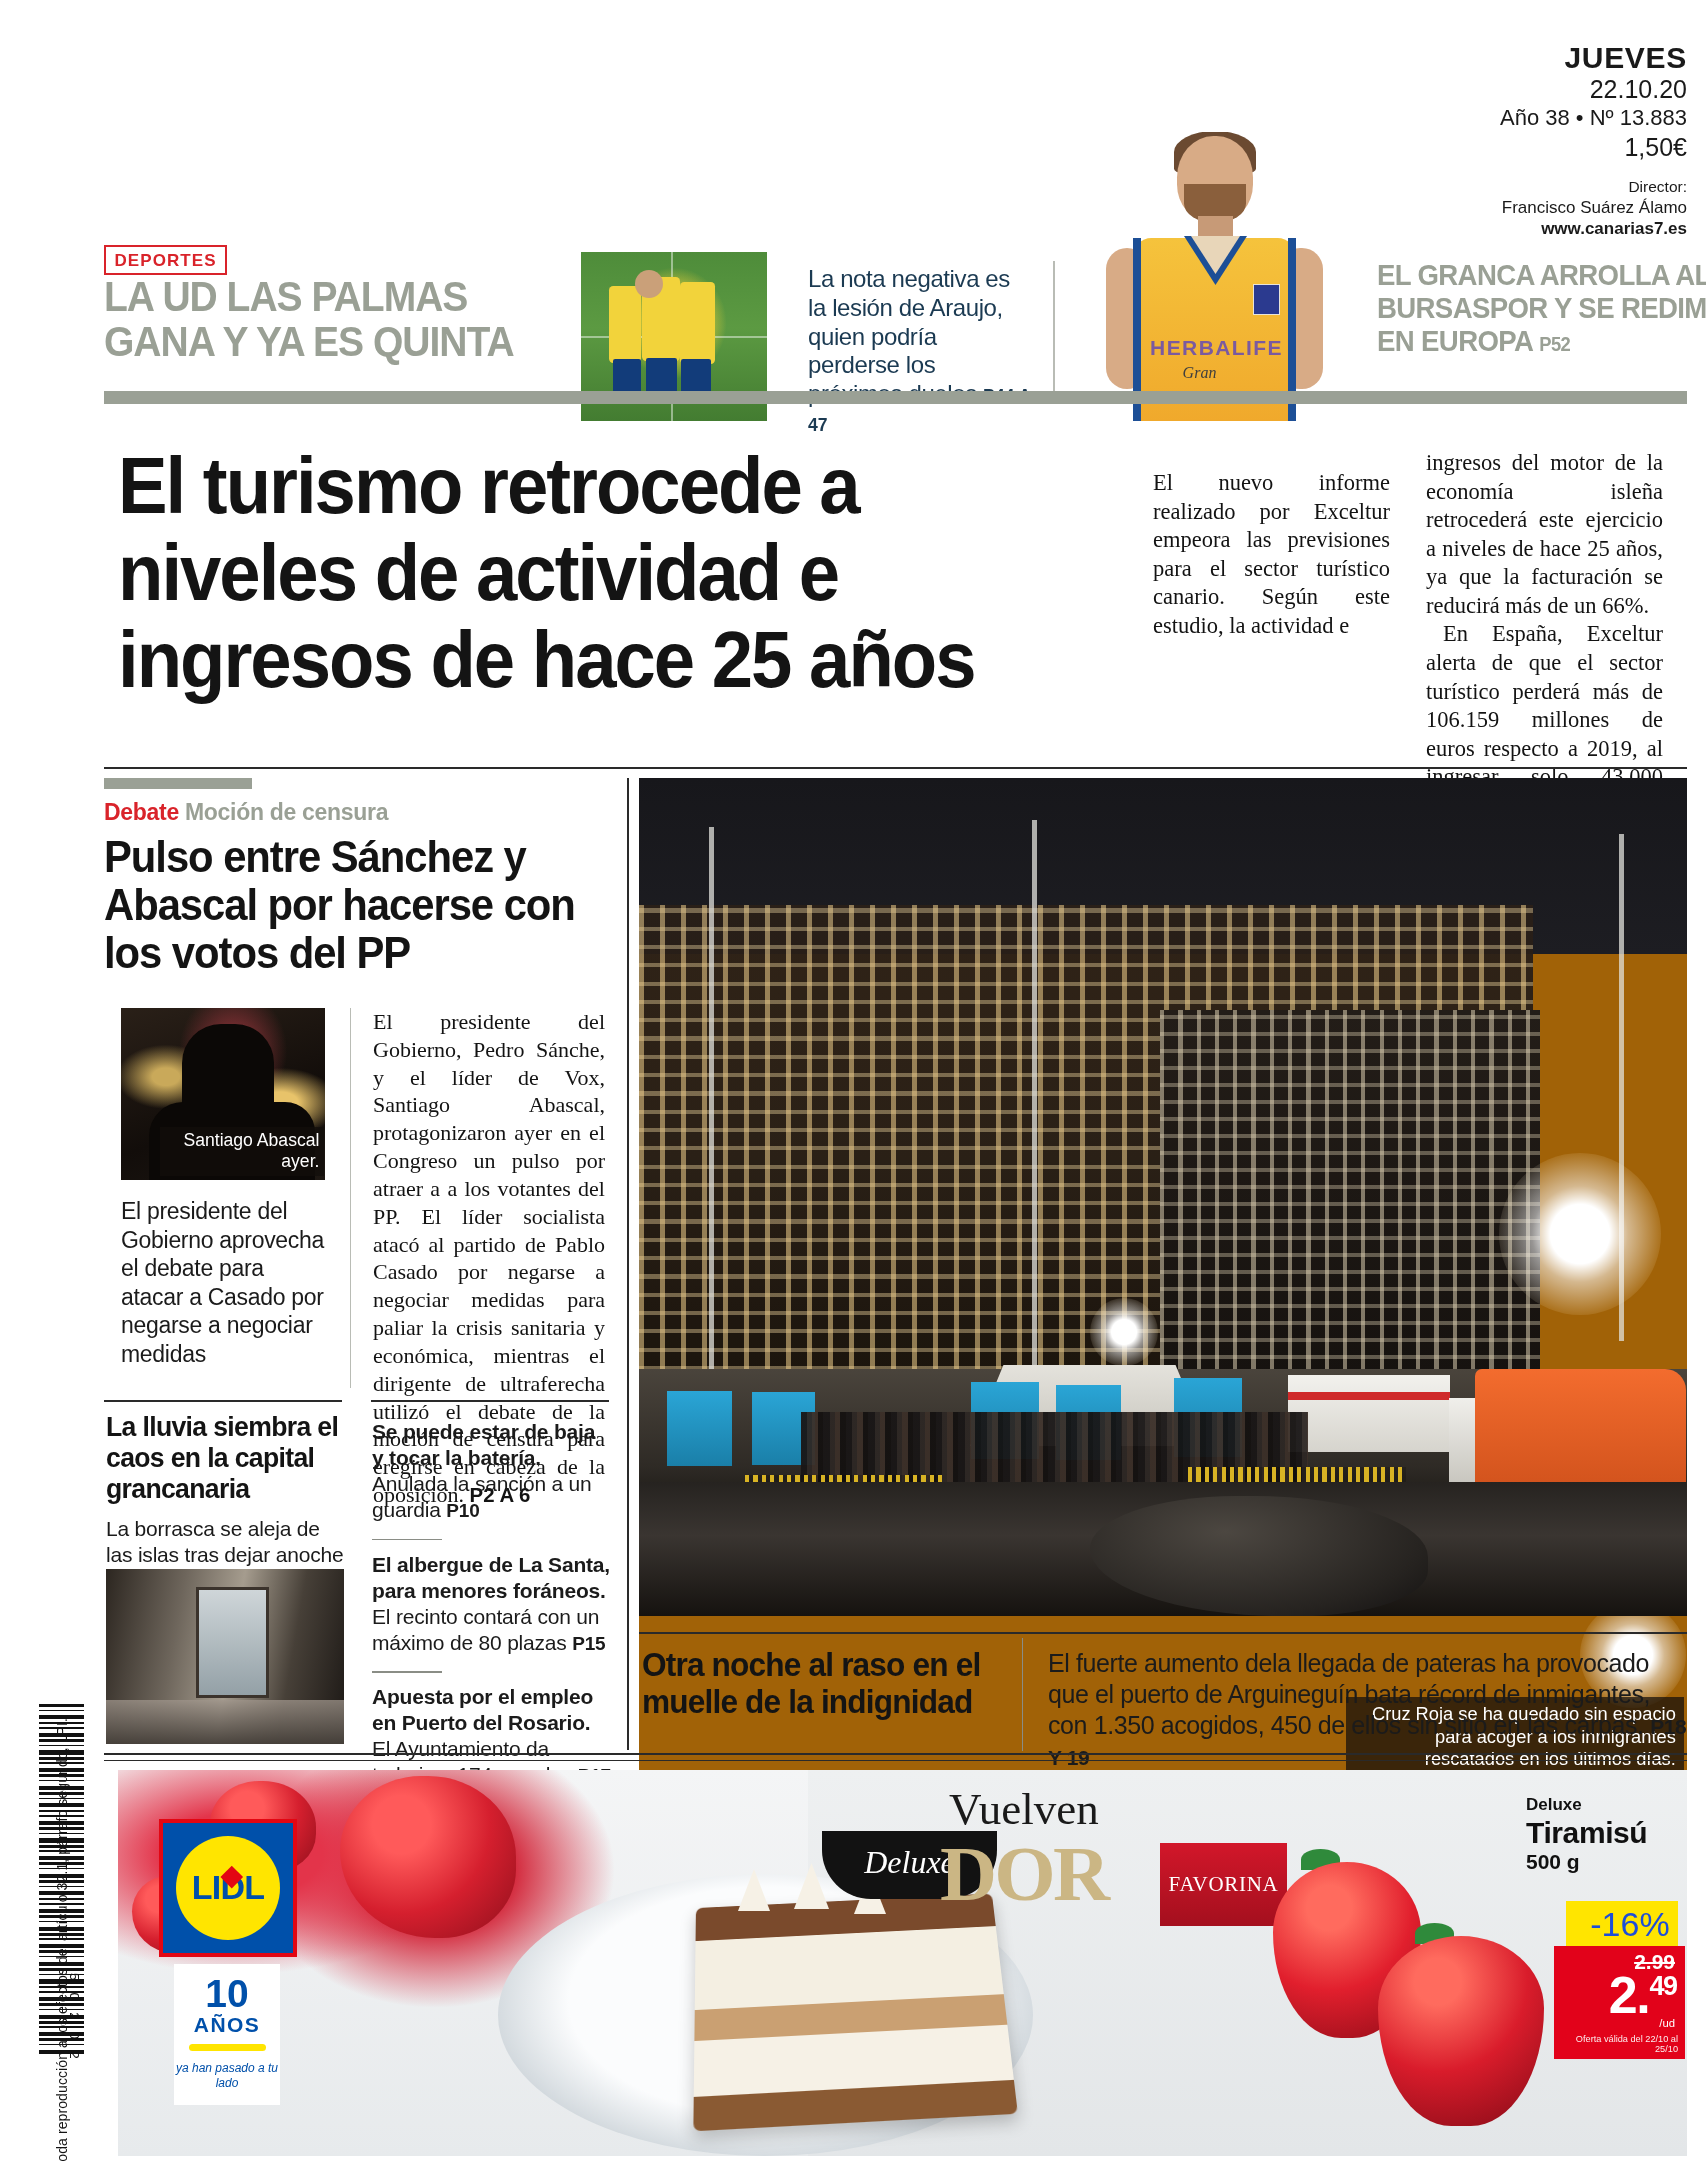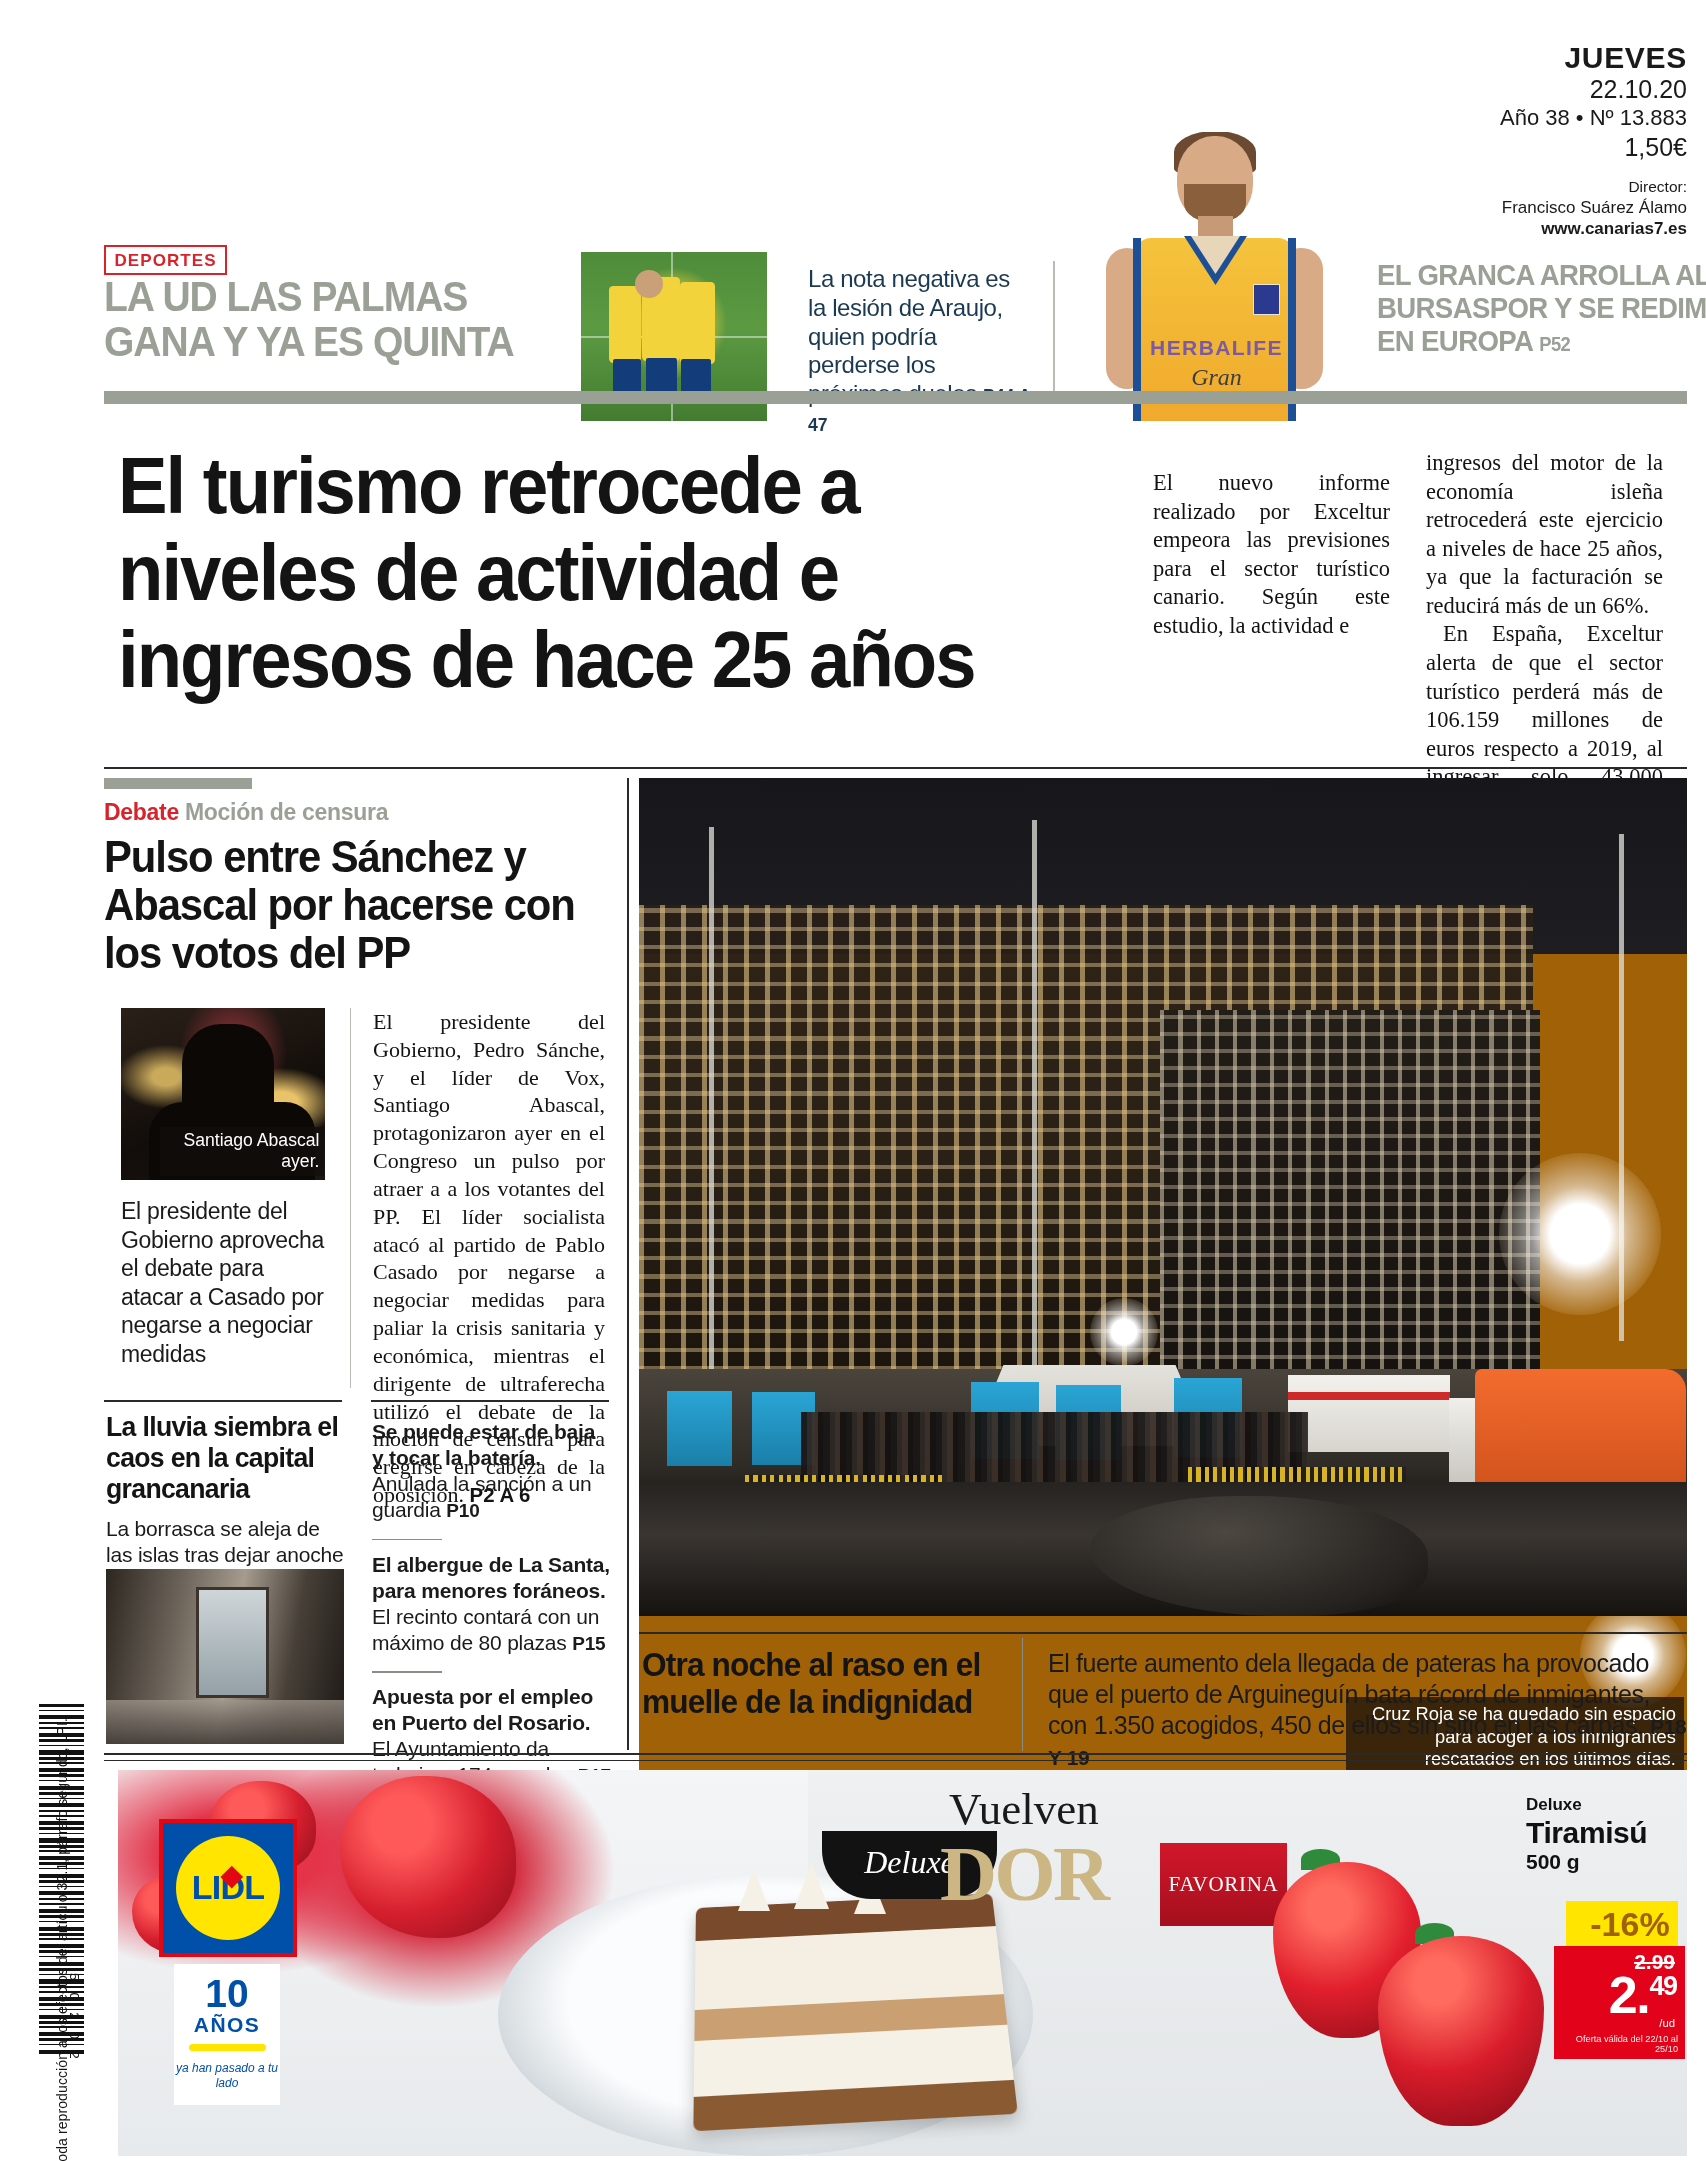--- a/index.html
+++ b/index.html
@@ -132,21 +132,21 @@
   .bk-beard { position: absolute; left: 89px; top: 52px; width: 62px; height: 39px; background: #8a5f3c; border-radius: 0 0 50% 50%; }
   .bk-neck { position: absolute; left: 103px; top: 84px; width: 35px; height: 28px; background: #c79a77; }
   .bk-body { position: absolute; left: 38px; top: 106px; width: 163px; height: 183px; background: linear-gradient(180deg,#f5c33c 0%, #f0a92c 100%); border-radius: 18.3px 18.3px 0 0; }
   .bk-shoulderL { position: absolute; left: 11.3px; top: 116px; width: 42px; height: 141px; background: #d8ab86; border-radius: 21px; }
   .bk-shoulderR { position: absolute; left: 184px; top: 116px; width: 44px; height: 141px; background: #d8ab86; border-radius: 21px; }
   .bk-vneck { position: absolute; left: 89px; top: 104px; width: 63px; height: 49px; background: #1d4f96; clip-path: polygon(0 0, 100% 0, 50% 100%); }
   .bk-vneck2 { position: absolute; left: 96px; top: 104px; width: 49px; height: 38px; background: #e8d6b9; clip-path: polygon(0 0, 100% 0, 50% 100%); }
   .bk-stripeL { position: absolute; left: 38px; top: 106px; width: 8.4px; height: 183px; background: #1d4f96; }
   .bk-stripeR { position: absolute; left: 193px; top: 106px; width: 8.4px; height: 183px; background: #1d4f96; }
   .bk-herba { position: absolute; left: 51px; top: 204px; width: 141px; text-align: center; font-size: 21px; font-weight: bold; color: #7a5aa0; letter-spacing: 1.4px; }
-  .bk-gran { position: absolute; left: 51px; top: 232px; width: 141px; text-align: center; font-size: 24px; color: #3e3e3e; font-family: "Liberation Serif", serif; font-style: italic; }
+  .bk-gran { position: absolute; left: 34px; top: 232px; width: 141px; text-align: center; font-size: 16px; color: #3e3e3e; font-family: "Liberation Serif", serif; font-style: italic; }
   .bk-patch { position: absolute; left: 158px; top: 152px; width: 27px; height: 31px; background: #2b3a8f; border: 1.4px solid #e9e4d8; }
 
   .granca-headline {
     position: absolute;
     left: 1273px; top: 12.7px;
     width: 422px;
     color: #9aa095;
     font-size: 30px;
     font-weight: bold;
     line-height: 1.1;
@@ -682,22 +682,22 @@
     width: 159px;
     color: #111;
   }
   .ad-prod-deluxe { font-size: 17px; font-weight: bold; }
   .ad-prod-name { font-size: 30px; font-weight: bold; letter-spacing: -0.4px; margin-top: 1.4px; }
   .ad-prod-weight { font-size: 21px; font-weight: bold; margin-top: 0; }
   .ad-disc {
     position: absolute; left: 1448px; top: 131px;
     width: 112px; height: 46px;
     background: #ffe500;
-    color: #a16207;
-    font-size: 34px; font-weight: bold;
+    color: #1d4ed8;
+    font-size: 34px; font-weight: normal;
     text-align: right;
     padding-right: 8.4px;
     line-height: 46px;
   }
   .ad-pricebox {
     position: absolute; left: 1436px; top: 176px;
     width: 131px; height: 113px;
     background: #e2021a;
     color: #fff;
     text-align: right;

